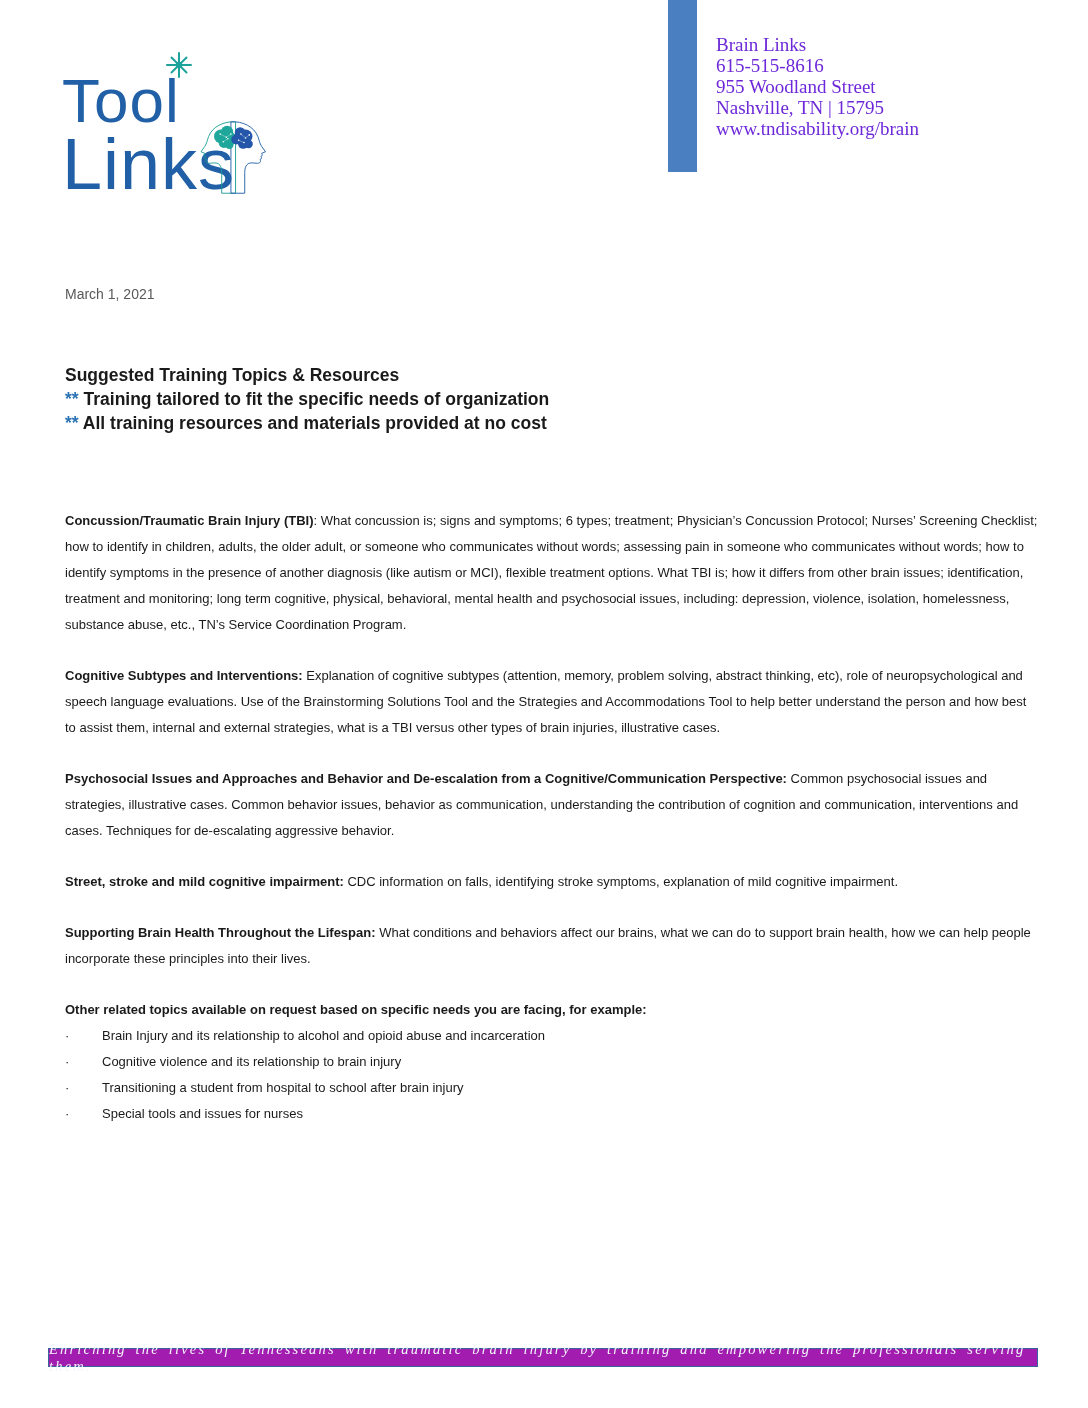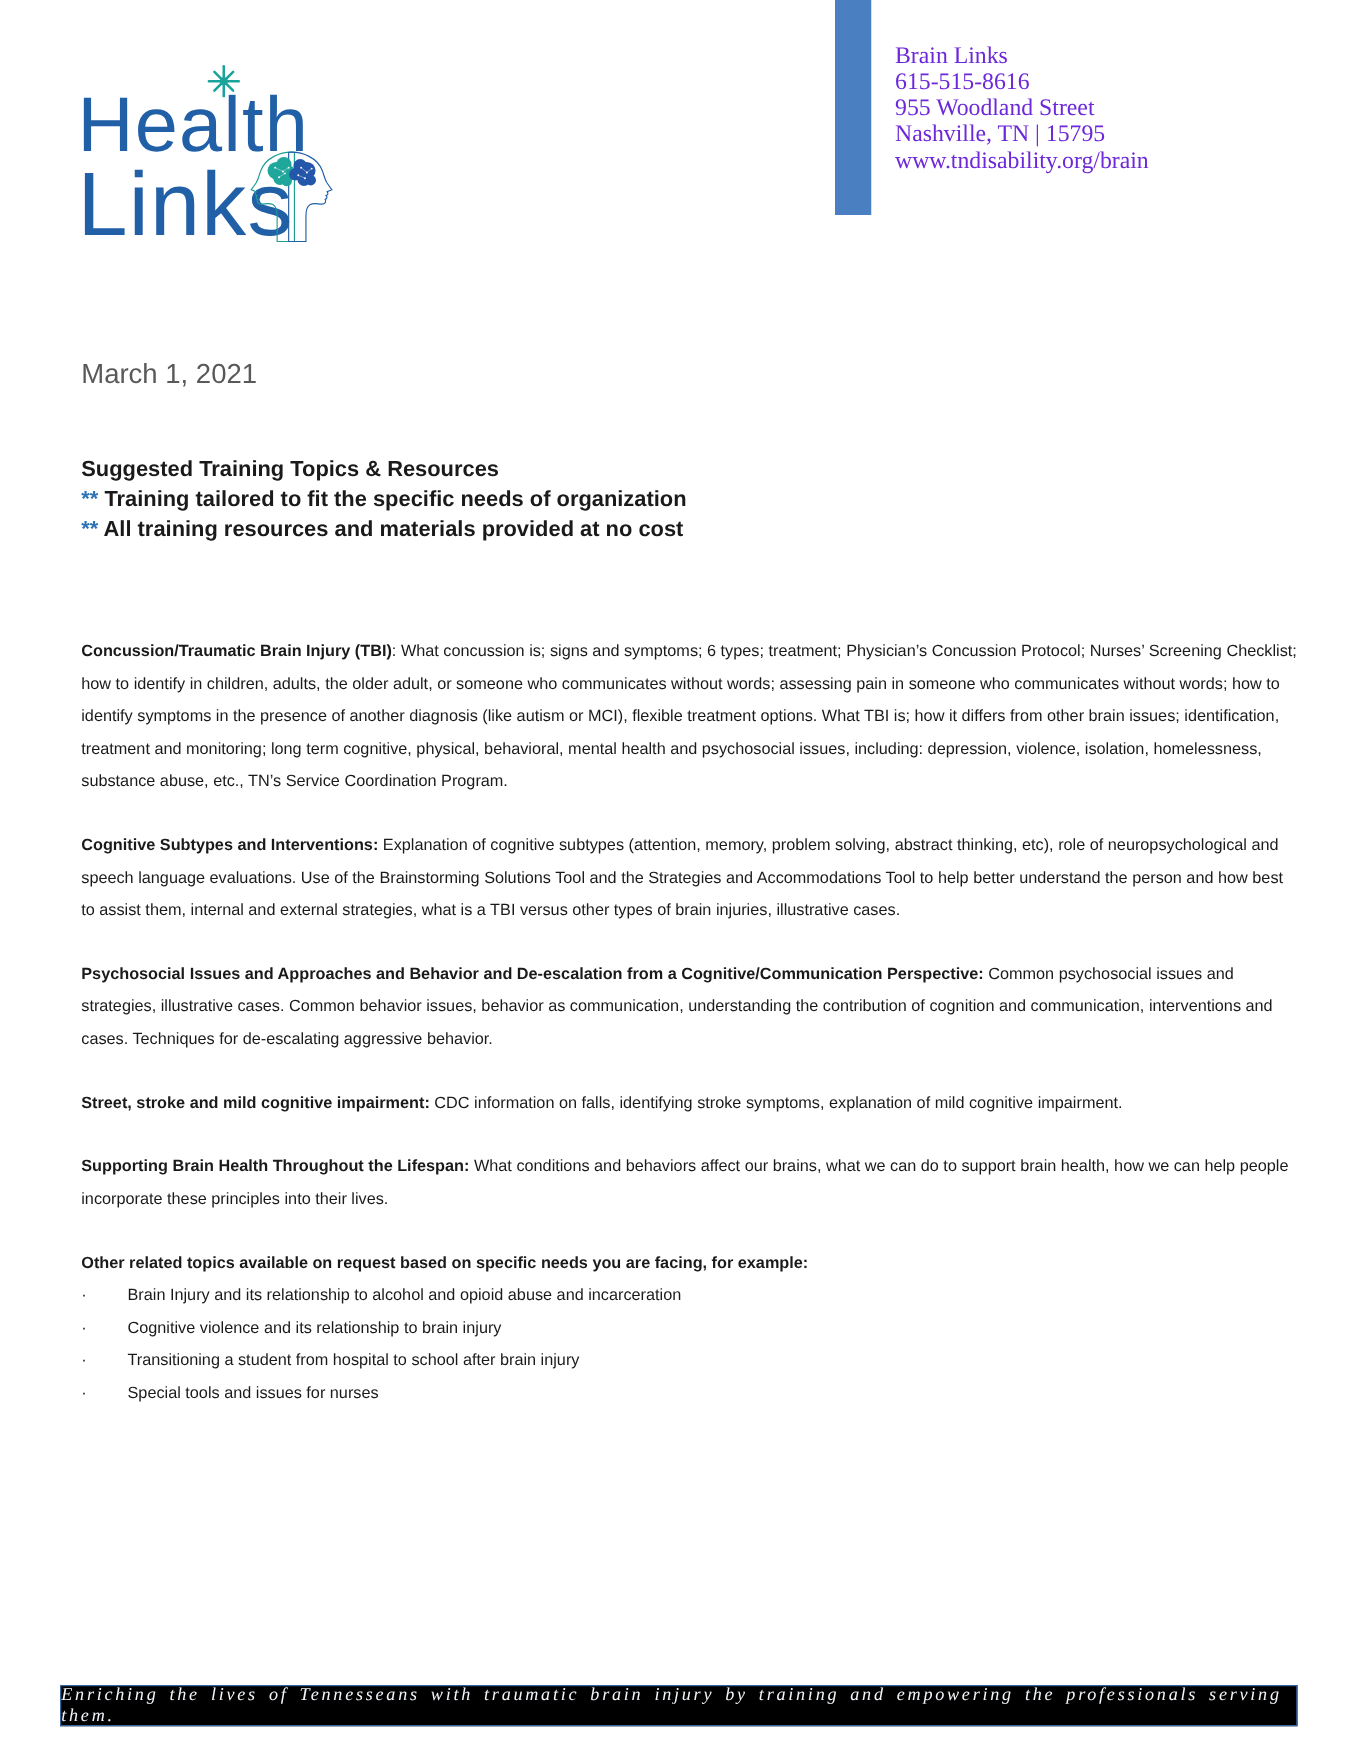--- a/index.html
+++ b/index.html
@@ -13,45 +13,45 @@
   .logo-word{color:#2160a7;font-family:"Liberation Sans", sans-serif;
     font-weight:300;letter-spacing:1px;line-height:1;}
   .logo-word.brain{font-size:62px;position:absolute;left:0;top:14px;}
   .logo-word.links{font-size:72px;position:absolute;left:0;top:72px;}
   .logo-star{position:absolute;left:104px;top:-4px;width:26px;height:26px;}
   .logo-heads{position:absolute;left:126px;top:62px;width:92px;height:76px;}
   .vbar{position:absolute;left:668px;top:0;width:29px;height:172px;background:#4a80c1;}
   .contact{position:absolute;left:716px;top:34px;color:#6d28d9;
     font-family:"Liberation Serif", serif;font-size:19px;line-height:21px;}
   
-  .date{position:absolute;left:65px;top:286px;color:#595959;font-size:22px;}
+  .date{position:absolute;left:65px;top:286px;color:#595959;font-size:14px;}
   .intro{position:absolute;left:65px;top:363px;width:975px;font-size:17.5px;
     font-weight:bold;line-height:24px;}
   .intro .stars{color:#2e74b5;}
   .content{position:absolute;left:65px;top:485px;width:975px;font-size:13px;line-height:26px;margin-top:23px;}
   .content p{margin:0 0 25px 0;}
   .lead{font-weight:bold;}
   .topics-heading{font-weight:bold;}
   ul.topics{list-style:none;margin:0;padding:0;}
   ul.topics li{position:relative;padding-left:37px;line-height:26px;}
   ul.topics .dot{position:absolute;left:0;top:0;color:#1a1a1a;}
   .trailing{line-height:26px;}
   
-  .footer-bar{position:absolute;left:48px;top:1348px;width:990px;height:33px;
-    background:#000000;border:1px solid #38649e;box-sizing:border-box;
+  .footer-bar{position:absolute;left:48px;top:1348px;width:990px;height:19px;
+    background:#a21caf;border:1px solid #38649e;box-sizing:border-box;
     display:flex;align-items:center;justify-content:flex-start;}
   .footer-bar span{color:#f2f6fb;font-family:"Liberation Serif", serif;
     font-style:italic;font-size:14.5px;letter-spacing:2.2px;word-spacing:3px;}
 </style>
 </head>
 <body>
 
 <div class="header">
   <div class="logo">
-    <span class="logo-word brain">Health</span>
+    <span class="logo-word brain">Tool</span>
     <span class="logo-word links">Links</span>
     <svg class="logo-star" viewBox="0 0 26 26">
       <g stroke="#1ba39b" stroke-width="2" stroke-linecap="round">
         <line x1="13" y1="1" x2="13" y2="25"></line>
         <line x1="1" y1="13" x2="25" y2="13"></line>
         <line x1="5.5" y1="5.5" x2="20.5" y2="20.5"></line>
         <line x1="20.5" y1="5.5" x2="5.5" y2="20.5"></line>
       </g>
       <circle cx="13" cy="13" r="3.2" fill="#1ba39b"></circle>
     </svg>

